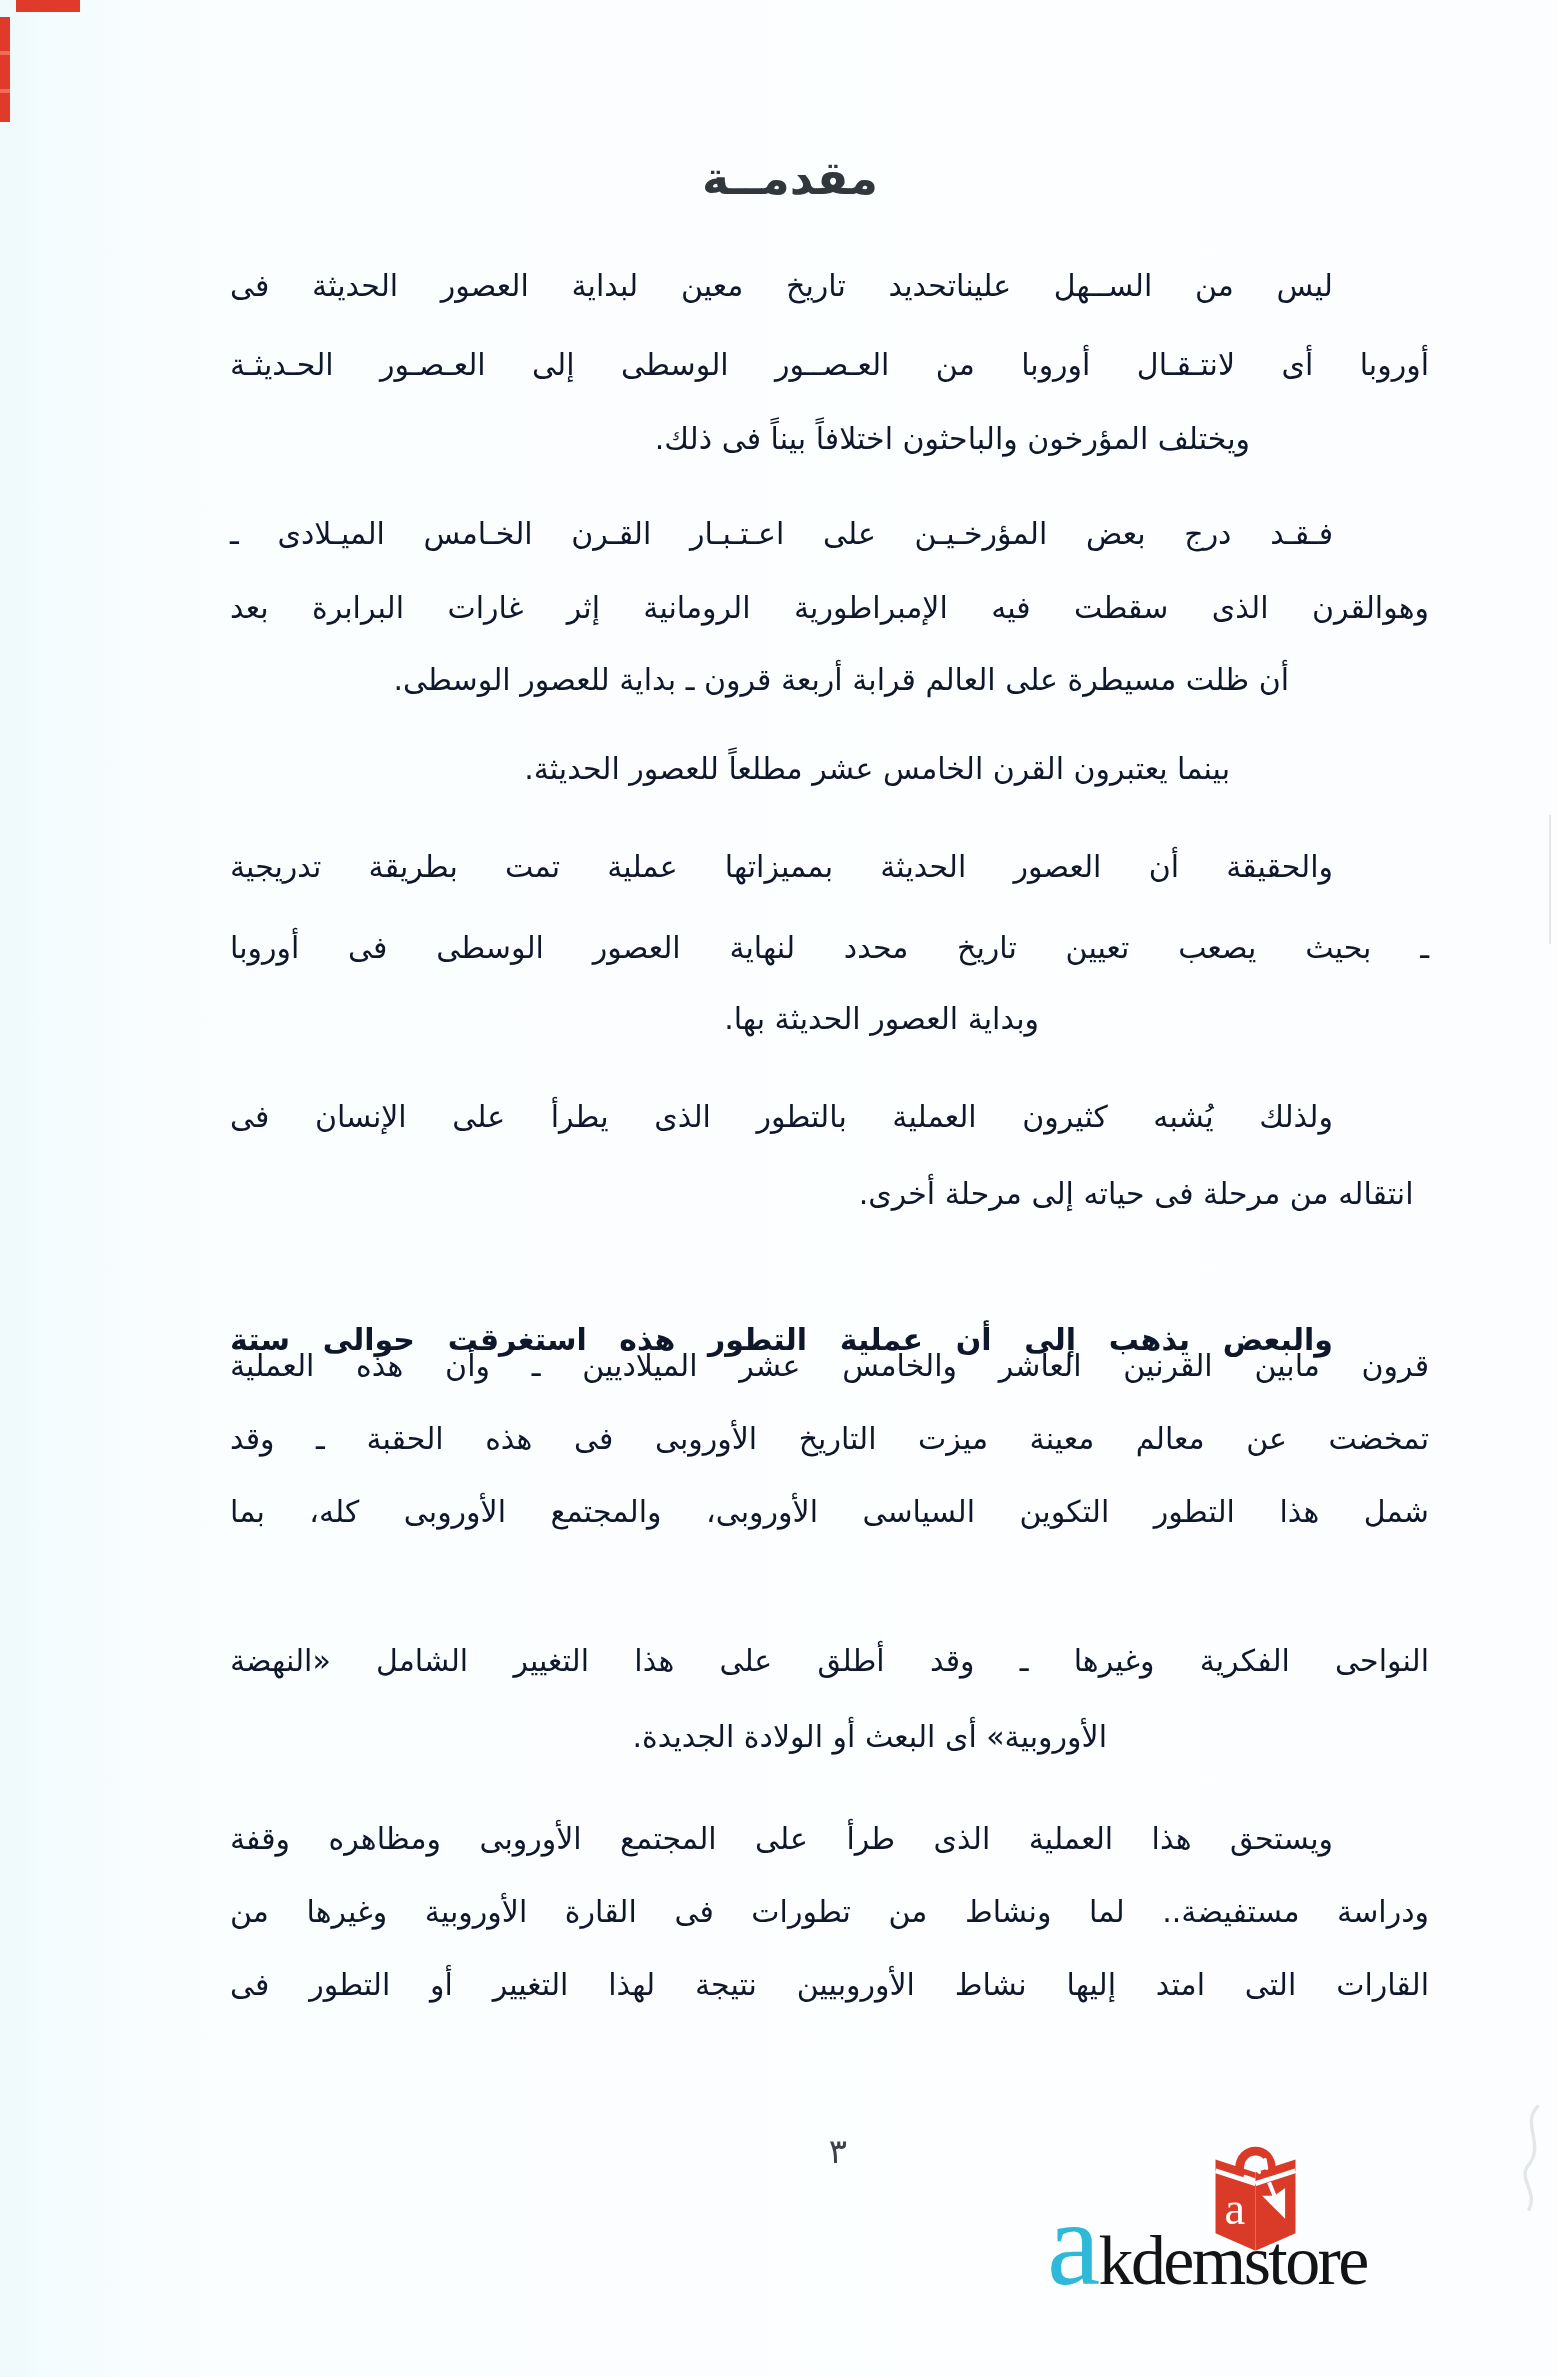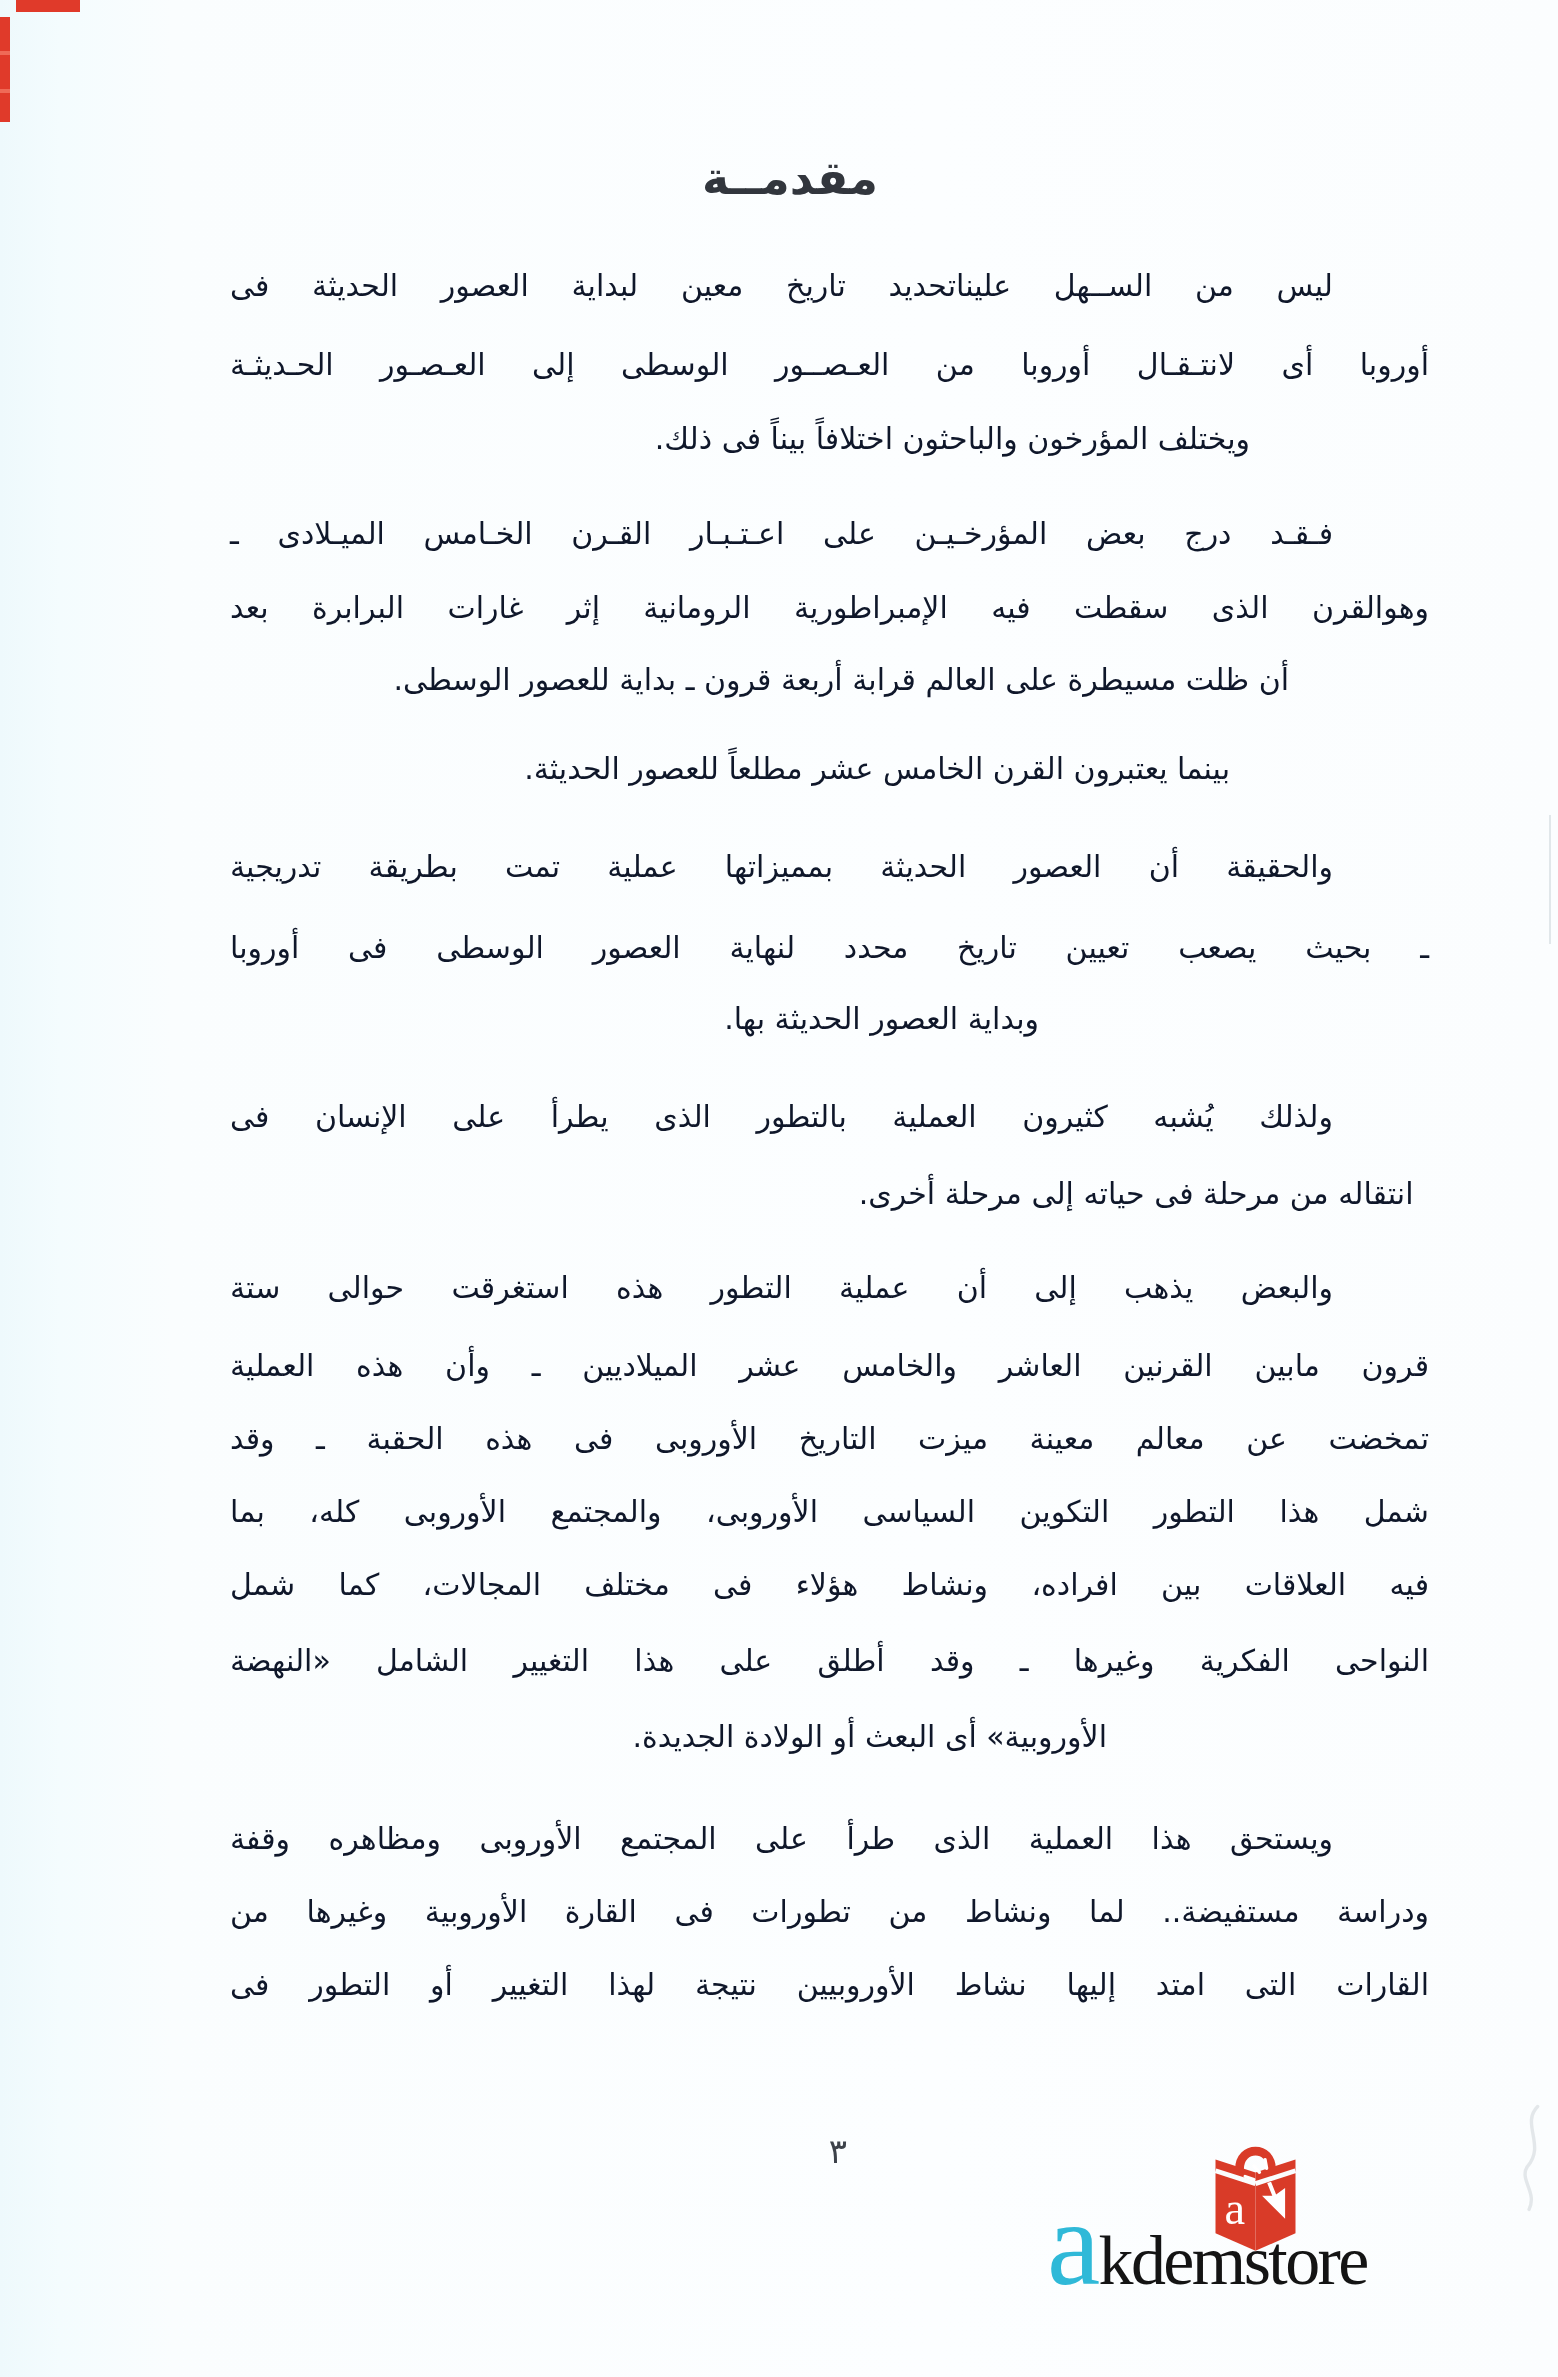--- a/index.html
+++ b/index.html
@@ -57,25 +57,24 @@
     <div class="line end" style="top:411px;padding-right:179px;">ويختلف المؤرخون والباحثون اختلافاً بيناً فى ذلك.</div>
     <div class="line" style="top:506px;padding-right:96px;">فـقـد درج بعض المؤرخـيـن على اعـتـبـار القـرن الخـامس الميـلادى ـ</div>
     <div class="line" style="top:580px;">وهوالقرن الذى سقطت فيه الإمبراطورية الرومانية إثر غارات البرابرة بعد</div>
     <div class="line end" style="top:652px;padding-right:140px;">أن ظلت مسيطرة على العالم قرابة أربعة قرون ـ بداية للعصور الوسطى.</div>
     <div class="line end" style="top:741px;padding-right:199px;">بينما يعتبرون القرن الخامس عشر مطلعاً للعصور الحديثة.</div>
     <div class="line" style="top:839px;padding-right:96px;">والحقيقة أن العصور الحديثة بمميزاتها عملية تمت بطريقة تدريجية</div>
     <div class="line" style="top:920px;">ـ بحيث يصعب تعيين تاريخ محدد لنهاية العصور الوسطى فى أوروبا</div>
     <div class="line end" style="top:991px;padding-right:390px;">وبداية العصور الحديثة بها.</div>
     <div class="line" style="top:1089px;padding-right:96px;">ولذلك يُشبه كثيرون العملية بالتطور الذى يطرأ على الإنسان فى</div>
     <div class="line end" style="top:1166px;padding-right:15.5px;">انتقاله من مرحلة فى حياته إلى مرحلة أخرى.</div>
-    <div class="line" style="top:1260px;padding-right:96px;">والبعض يذهب إلى أن عملية التطور هذه استغرقت حوالى ستة</div>
+    <div class="line" style="top:1312px;padding-right:96px;font-weight:bold;">والبعض يذهب إلى أن عملية التطور هذه استغرقت حوالى ستة</div>
     <div class="line" style="top:1338px;">قرون مابين القرنين العاشر والخامس عشر الميلاديين ـ وأن هذه العملية</div>
     <div class="line" style="top:1411px;">تمخضت عن معالم معينة ميزت التاريخ الأوروبى فى هذه الحقبة ـ وقد</div>
     <div class="line" style="top:1484px;">شمل هذا التطور التكوين السياسى الأوروبى، والمجتمع الأوروبى كله، بما</div>
-    <div class="line" style="top:1557px;">فيه العلاقات بين افراده، ونشاط هؤلاء فى مختلف المجالات، كما شمل</div>
     <div class="line" style="top:1633px;">النواحى الفكرية وغيرها ـ وقد أطلق على هذا التغيير الشامل «النهضة</div>
     <div class="line end" style="top:1709px;padding-right:322px;">الأوروبية» أى البعث أو الولادة الجديدة.</div>
     <div class="line" style="top:1811px;padding-right:96px;">ويستحق هذا العملية الذى طرأ على المجتمع الأوروبى ومظاهره وقفة</div>
     <div class="line" style="top:1884px;">ودراسة مستفيضة.. لما ونشاط من تطورات فى القارة الأوروبية وغيرها من</div>
     <div class="line" style="top:1957px;">القارات التى امتد إليها نشاط الأوروبيين نتيجة لهذا التغيير أو التطور فى</div>
   </div>
 
   <div class="pageno">٣</div>
 
   <div class="scan-line"></div>

